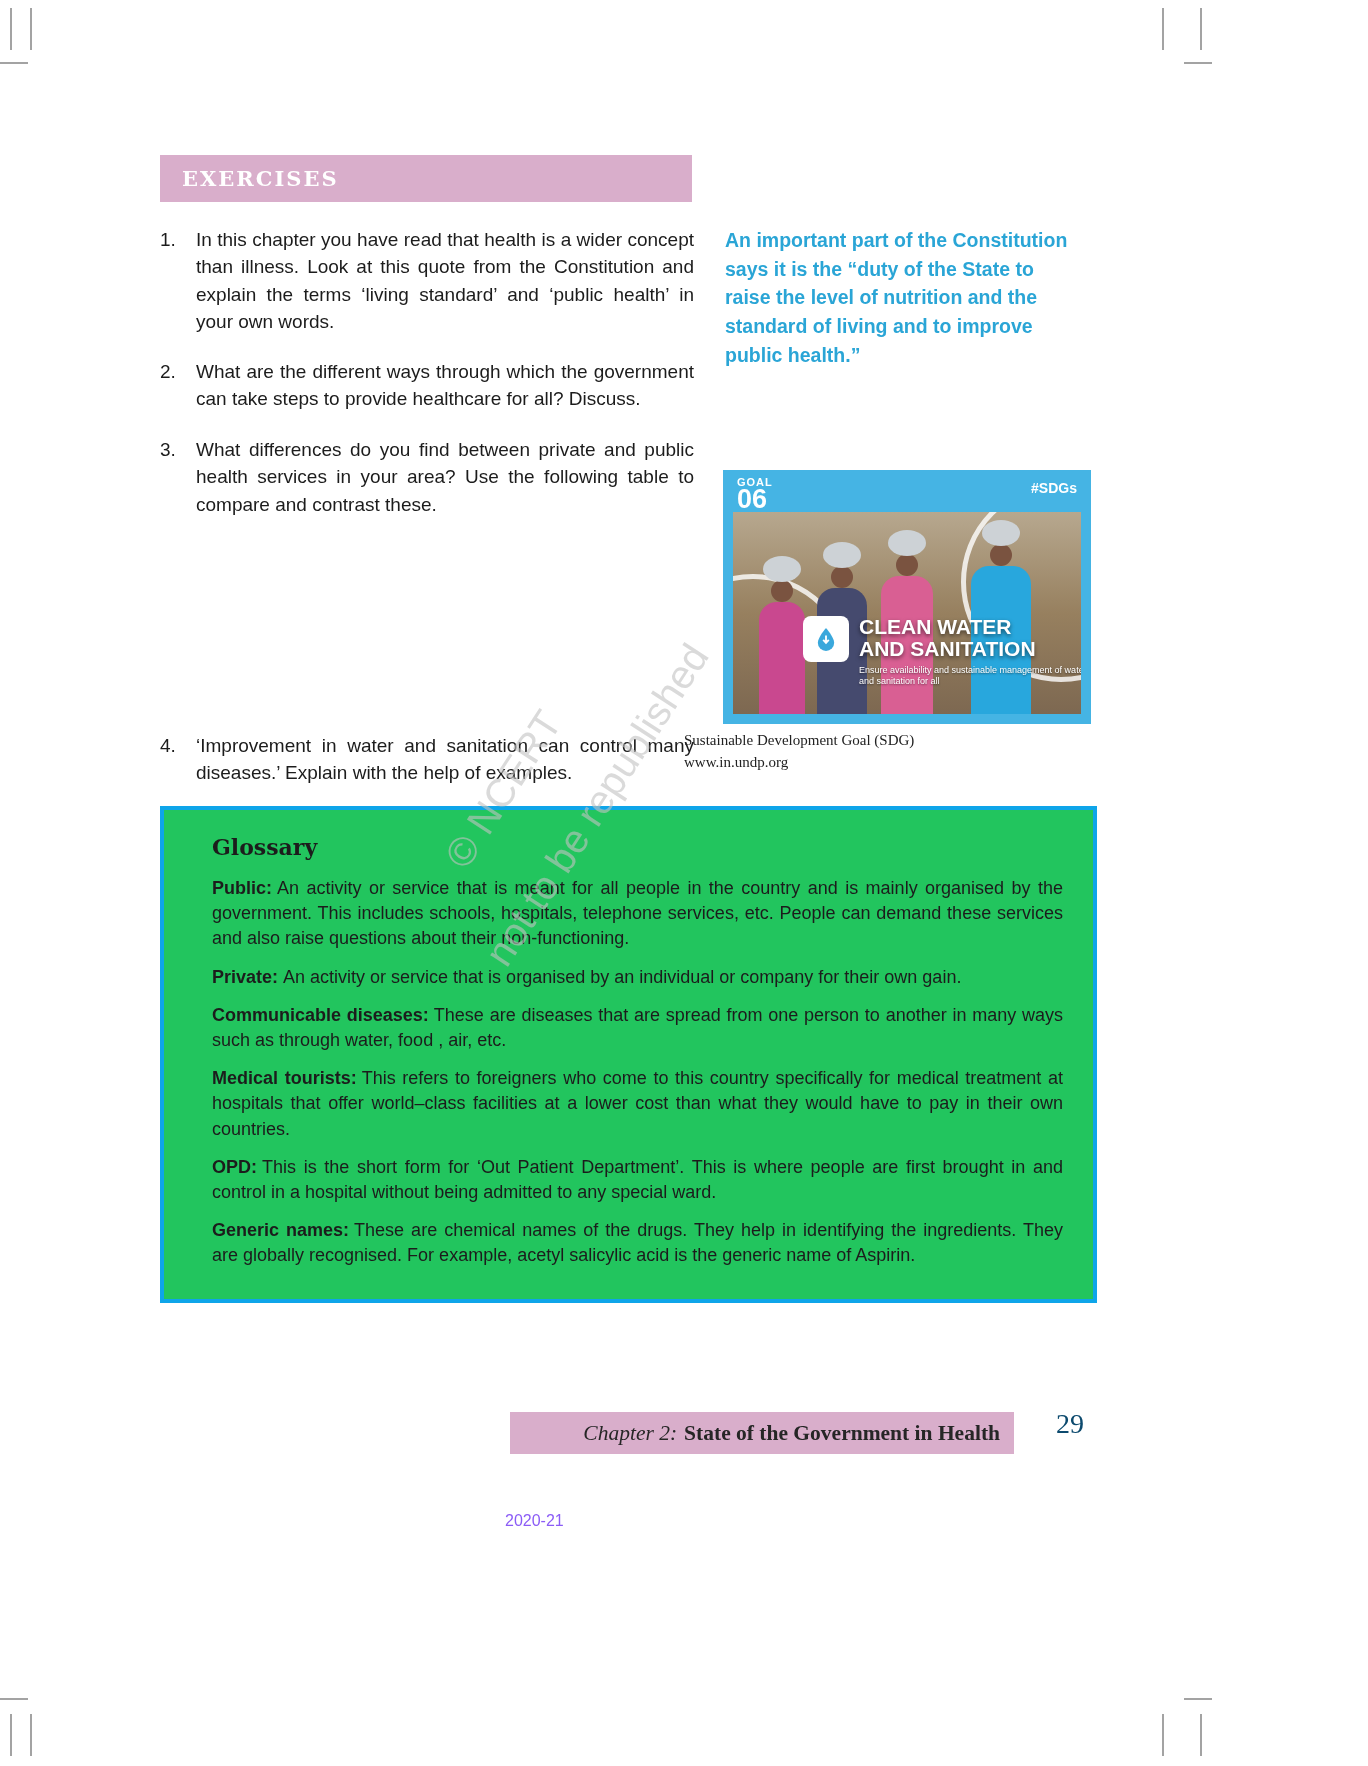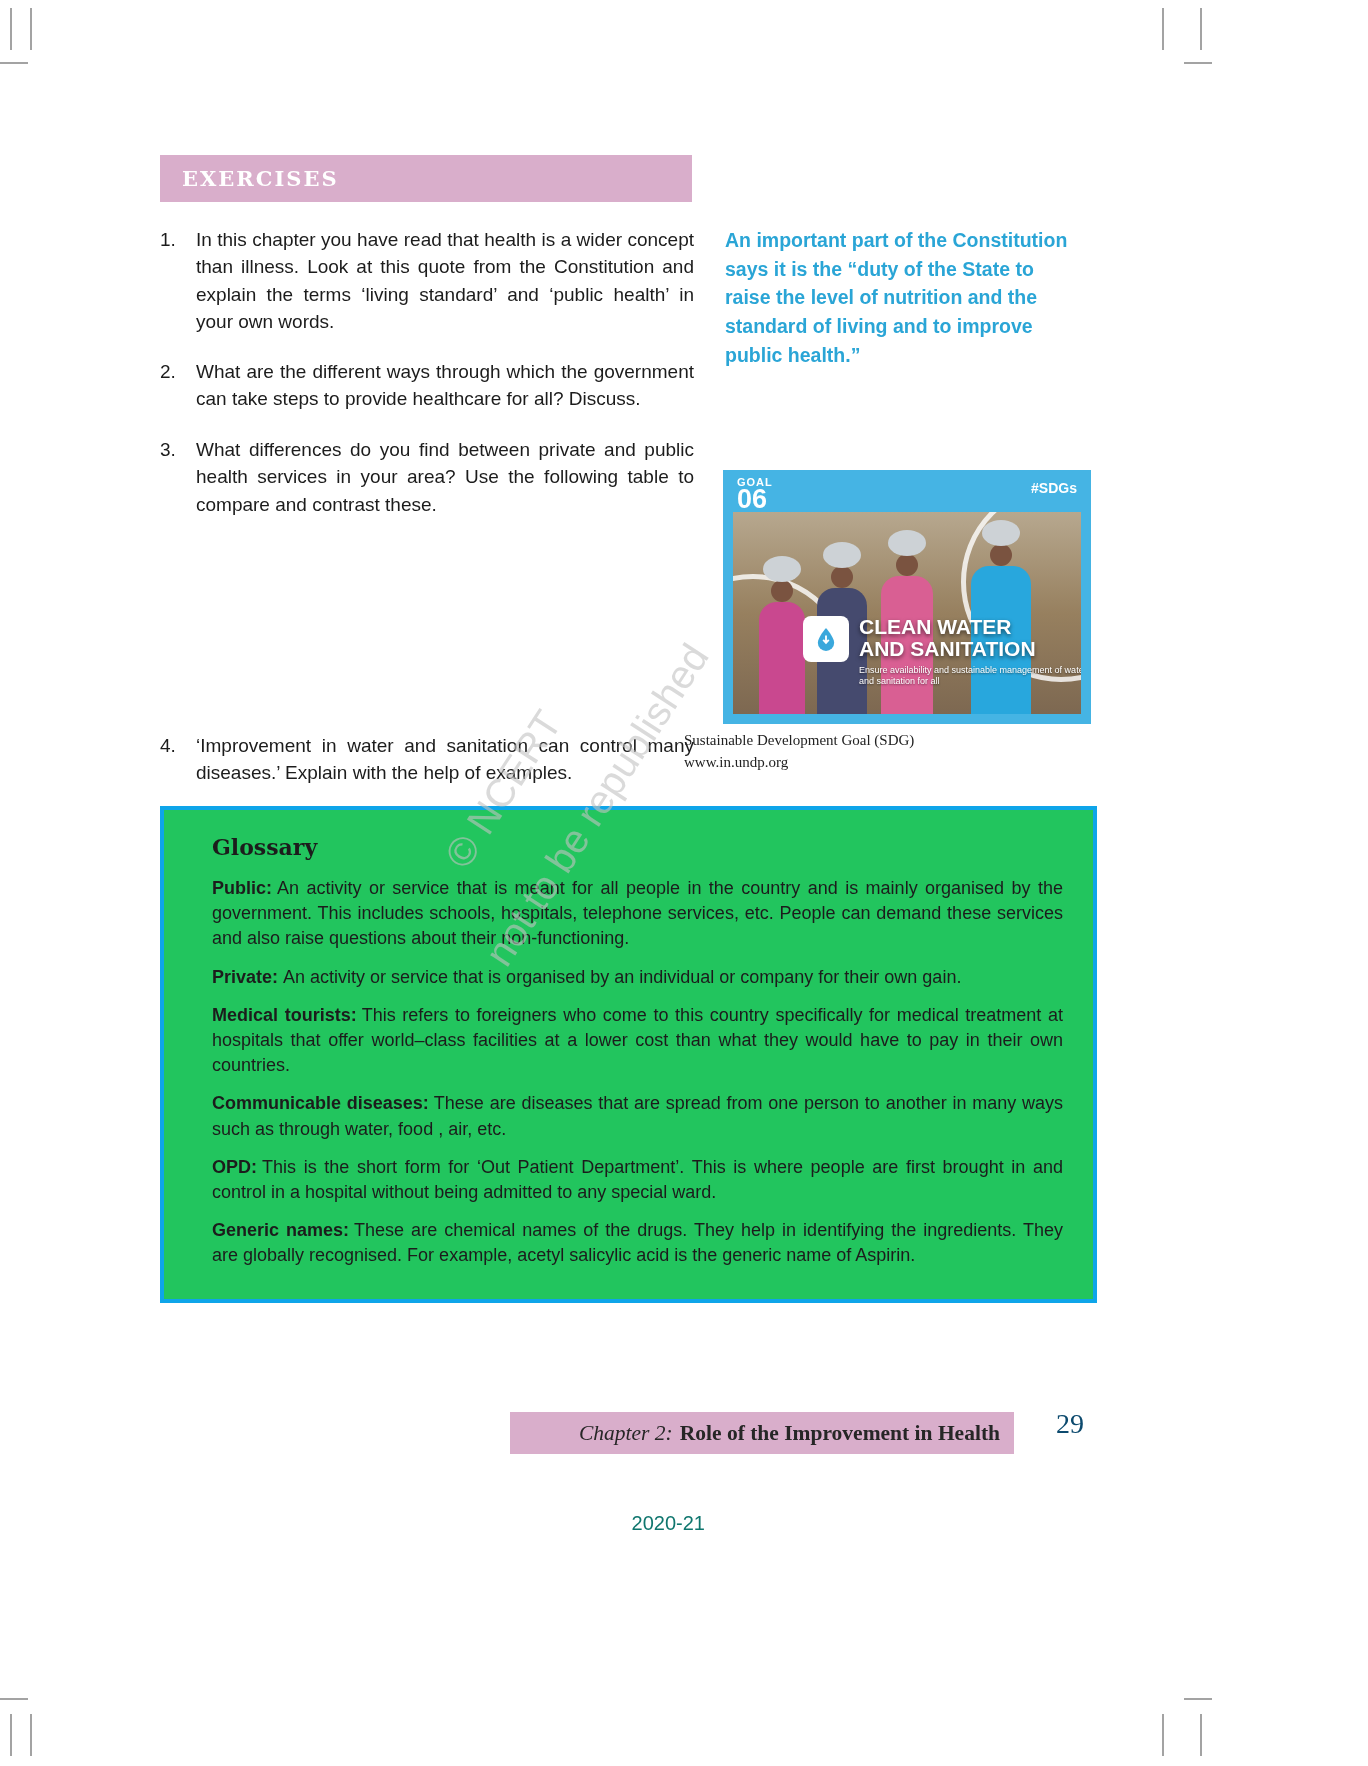--- a/index.html
+++ b/index.html
@@ -59,21 +59,21 @@
   .glossary .gtitle{font-family:"DejaVu Serif",serif;font-weight:bold;font-size:22px;margin-bottom:16px;}
   .gentry{font-size:18px;line-height:1.4;text-align:justify;margin-bottom:13px;}
   .gentry .term{font-weight:bold;margin-right:5px;}
   
   .footer-bar{position:absolute;left:510px;top:1412px;width:504px;height:42px;background:#d9aecb;
               display:flex;align-items:center;justify-content:flex-end;padding-right:14px;box-sizing:border-box;
               font-family:"Liberation Serif",serif;font-size:21.5px;color:#262626;}
   .footer-bar .chlabel{font-style:italic;margin-right:7px;}
   .footer-bar .chtitle{font-weight:bold;}
   .page-num{position:absolute;left:1056px;top:1408px;font-family:"Liberation Serif",serif;font-size:28px;color:#0c4a6e;}
-  .year{position:absolute;left:505px;top:1512px;width:200px;text-align:right;font-size:20px;color:#0f766e;}
+  .year{position:absolute;left:505px;top:1512px;width:200px;text-align:left;font-size:16px;color:#8b5cf6;}
   
   .watermark{position:absolute;left:420px;top:690px;transform:rotate(-57deg);transform-origin:center;
              color:#c2c2c2;opacity:.6;font-size:40px;white-space:nowrap;pointer-events:none;z-index:5;}
   .watermark .w2{margin-top:42px;margin-left:-60px;}
 </style>
 </head>
 <body>
 
 <div class="page">
 
@@ -164,33 +164,33 @@
 
   <div class="glossary">
     <div class="gtitle">Glossary</div>
     <div class="gentry">
       <span class="term">Public:</span><span>An activity or service that is meant for all people in the country and is mainly organised by the government. This includes schools, hospitals, telephone services, etc. People can demand these services and also raise questions about their non-functioning.</span>
     </div>
     <div class="gentry">
       <span class="term">Private:</span><span>An activity or service that is organised by an individual or company for their own gain.</span>
     </div>
     <div class="gentry">
-      <span class="term">Medical tourists:</span><span>This refers to foreigners who come to this country specifically for medical treatment at hospitals that offer world–class facilities at a lower cost than what they would have to pay in their own countries.</span>
+      <span class="term">Communicable diseases:</span><span>These are diseases that are spread from one person to another in many ways such as through water, food , air, etc.</span>
     </div>
     <div class="gentry">
-      <span class="term">Communicable diseases:</span><span>These are diseases that are spread from one person to another in many ways such as through water, food , air, etc.</span>
+      <span class="term">Medical tourists:</span><span>This refers to foreigners who come to this country specifically for medical treatment at hospitals that offer world–class facilities at a lower cost than what they would have to pay in their own countries.</span>
     </div>
     <div class="gentry">
       <span class="term">OPD:</span><span>This is the short form for ‘Out Patient Department’. This is where people are first brought in and control in a hospital without being admitted to any special ward.</span>
     </div>
     <div class="gentry">
       <span class="term">Generic names:</span><span>These are chemical names of the drugs. They help in identifying the ingredients. They are globally recognised. For example, acetyl salicylic acid is the generic name of Aspirin.</span>
     </div>
   </div>
 
   <div class="footer-bar">
     <span class="chlabel">Chapter 2:</span>
-    <span class="chtitle">Role of the Improvement in Health</span>
+    <span class="chtitle">State of the Government in Health</span>
   </div>
   <div class="page-num">29</div>
   <div class="year">2020-21</div>
 
 </div>
 
 </body></html>

